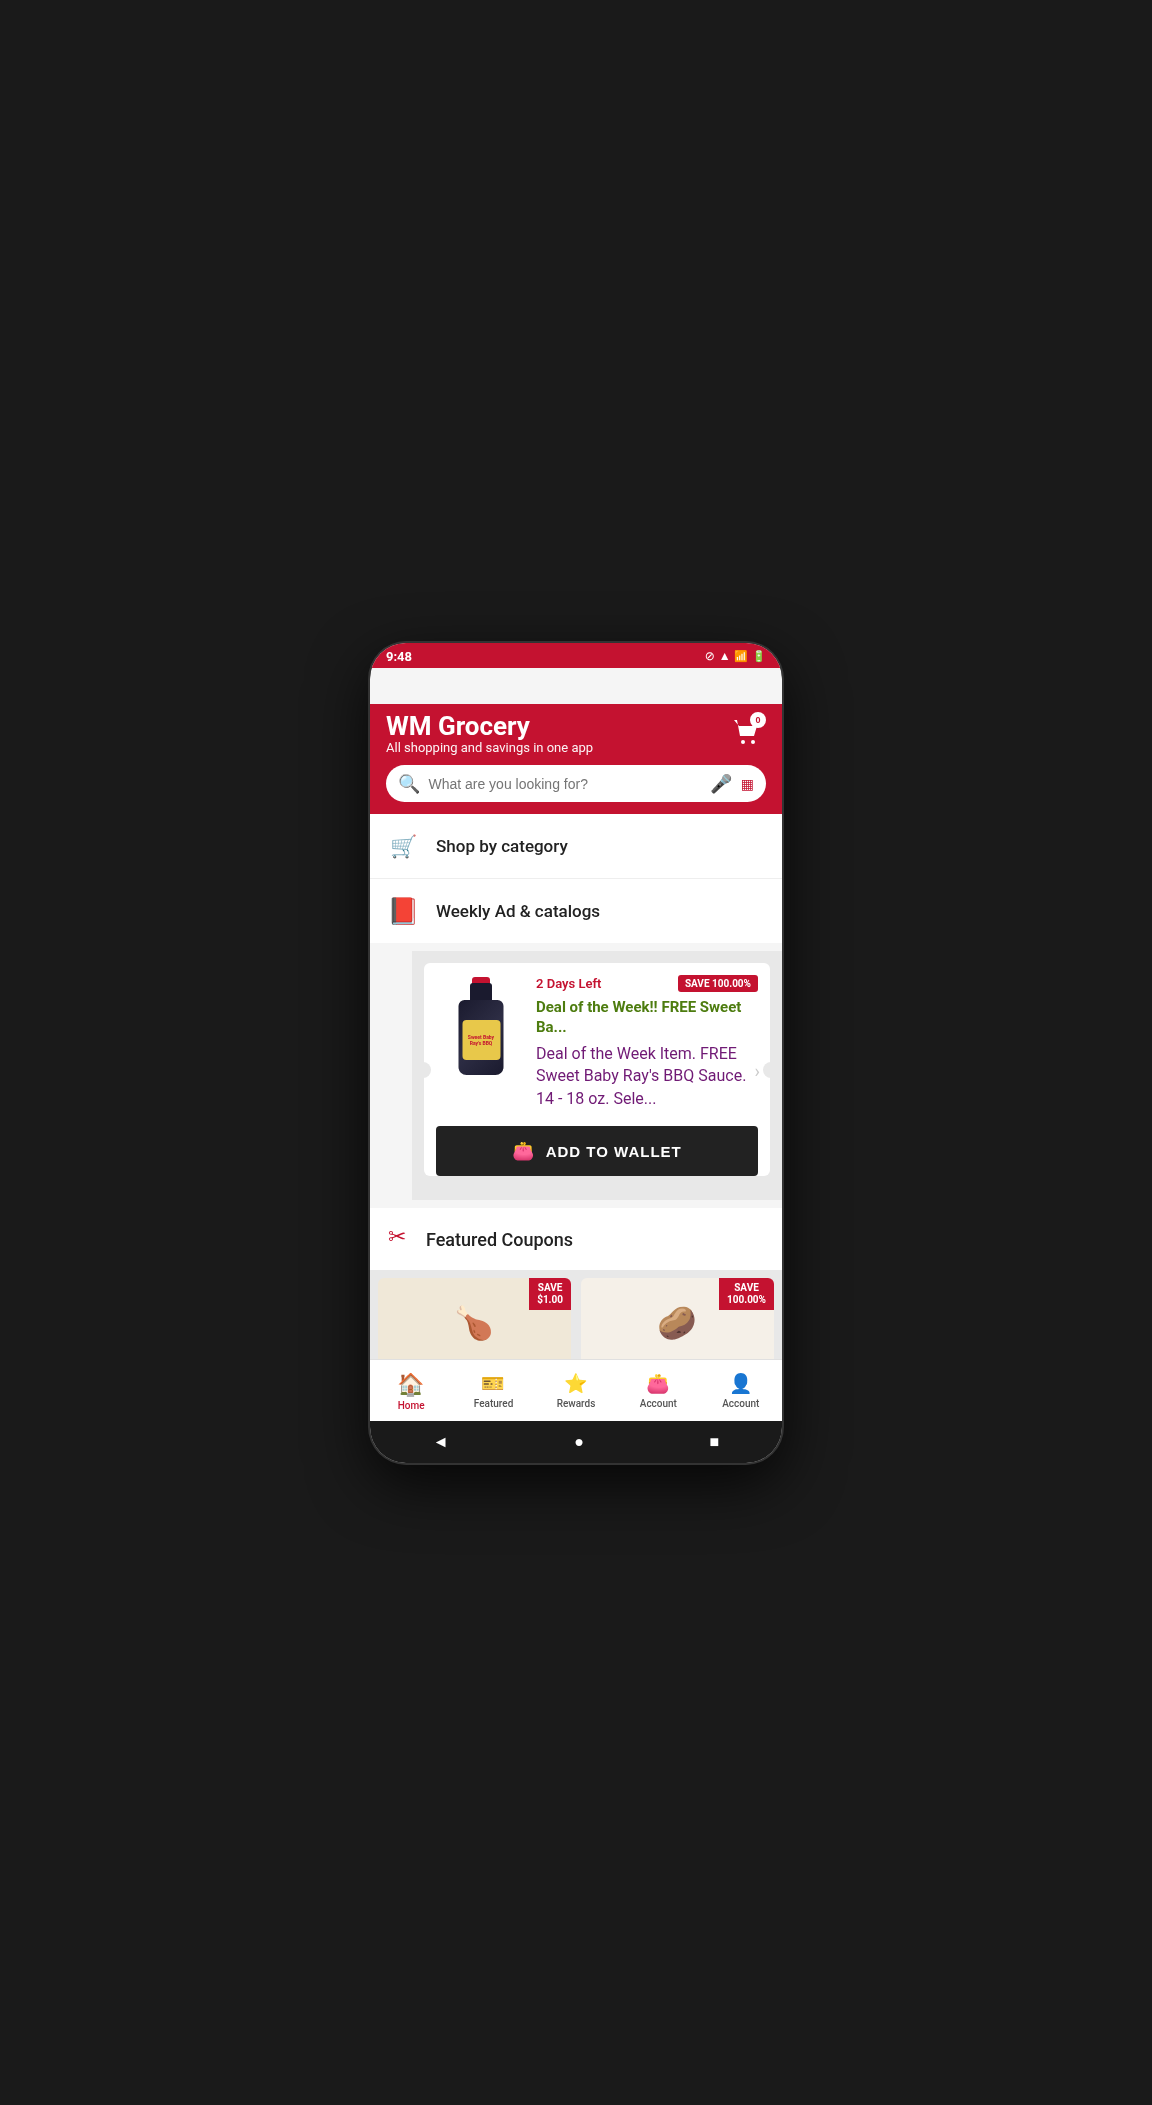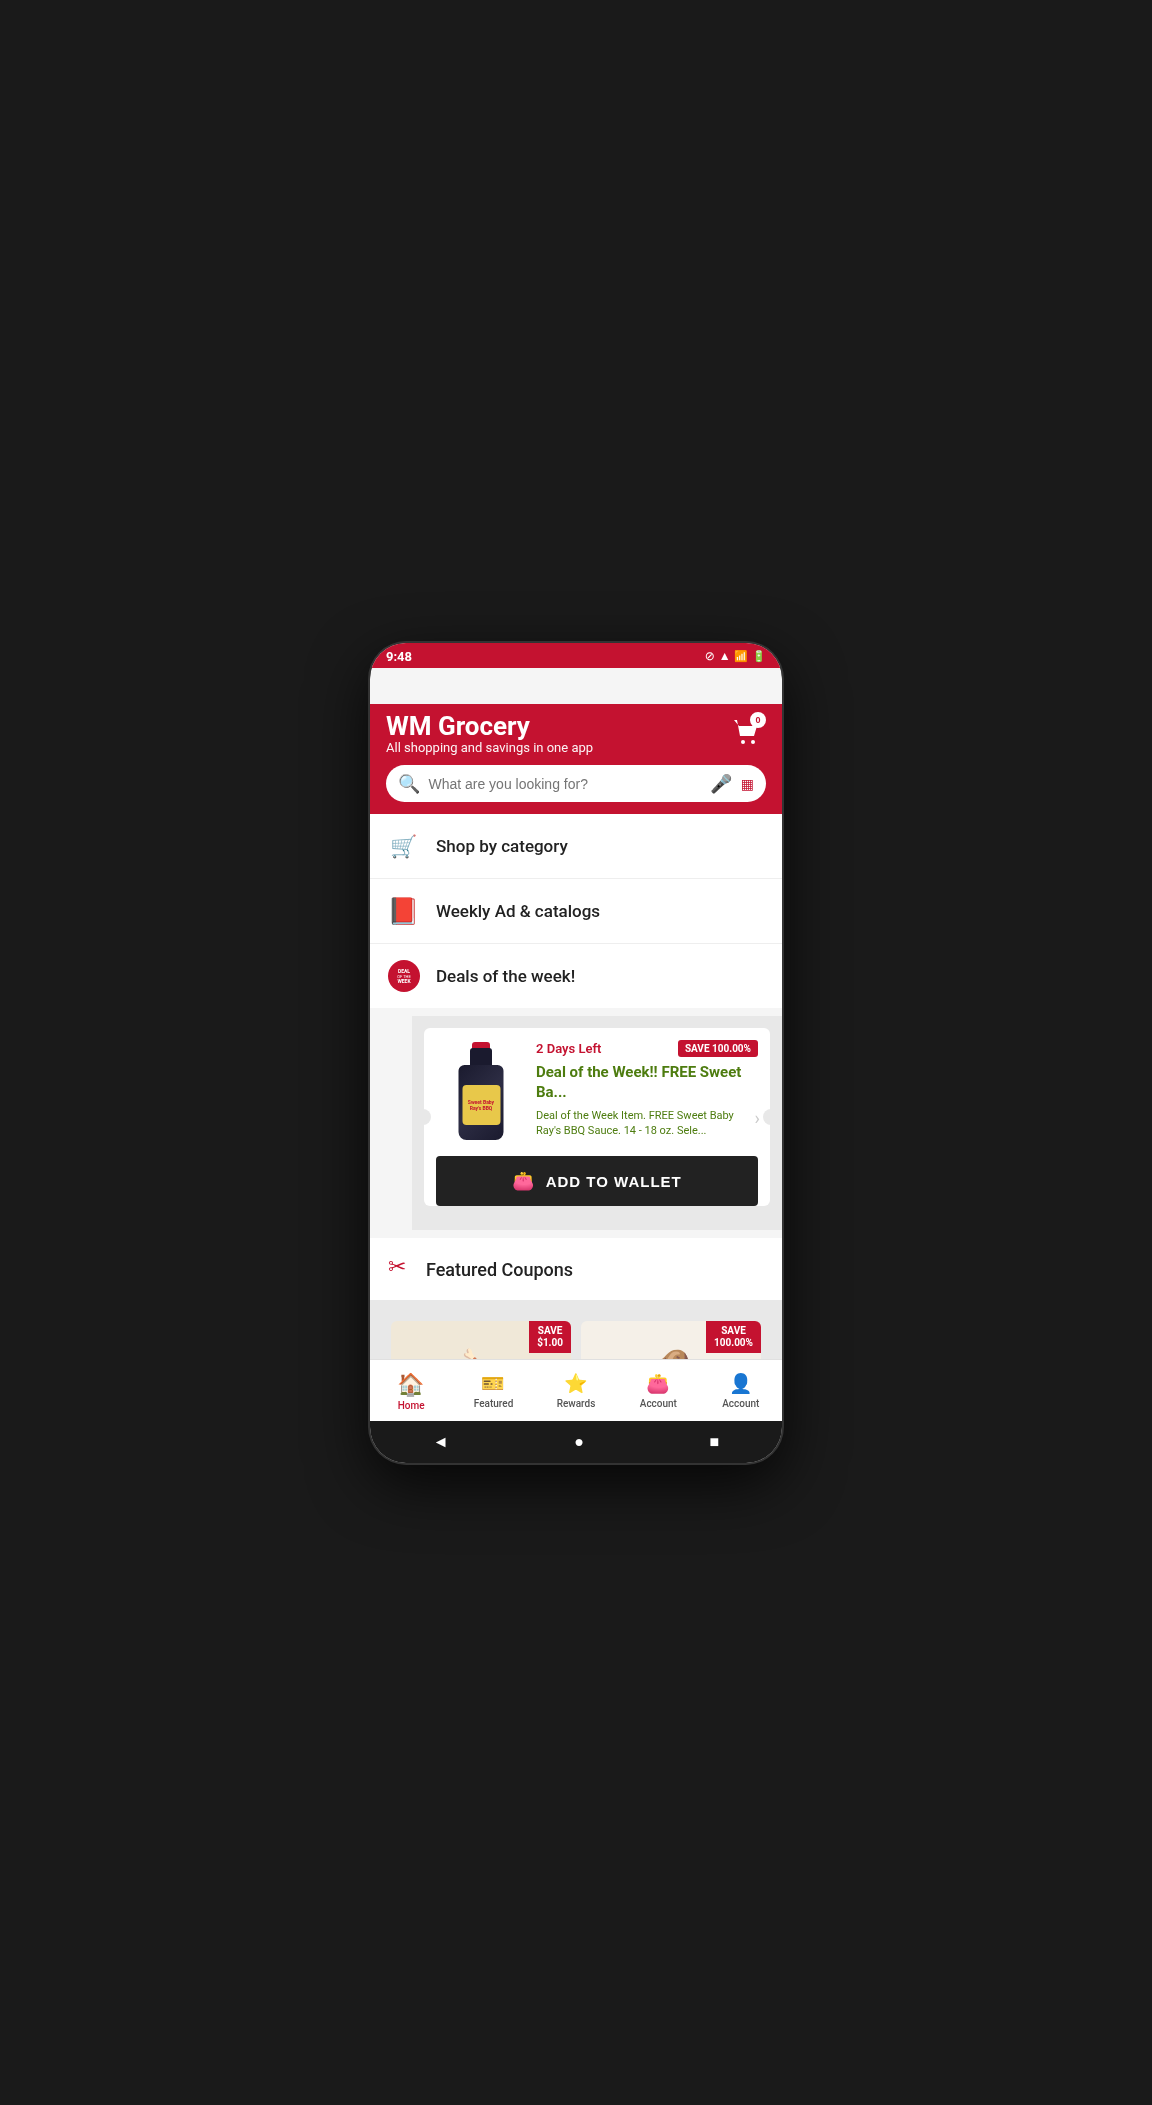--- a/index.html
+++ b/index.html
@@ -240,22 +240,22 @@
 
     .deal-title {
       font-size: 15px;
       font-weight: 700;
       color: #4d7c0f;
       margin-bottom: 6px;
       line-height: 1.3;
     }
 
     .deal-desc {
-      font-size: 11px;
-      color: #4d7c0f;
+      font-size: 16px;
+      color: #701a75;
       line-height: 1.4;
     }
 
     .deal-card-arrow {
       position: absolute;
       right: 10px;
       top: 50%;
       transform: translateY(-50%);
       color: #ccc;
       font-size: 18px;
@@ -302,21 +302,21 @@
       font-size: 18px;
       font-weight: 500;
       color: #222;
     }
 
     
     .coupons-row {
       display: flex;
       gap: 0;
       background: #e8e8e8;
-      padding: 21px;
+      padding: 8px;
       gap: 10px;
       overflow: hidden;
     }
 
     .coupon-card {
       flex: 1;
       background: white;
       border-radius: 6px;
       overflow: hidden;
       min-height: 90px;
@@ -549,31 +549,20 @@
         <div class="menu-item">
           <div class="menu-item-icon">🛒</div>
           <span class="menu-item-label">Shop by category</span>
         </div>
 
         <div class="menu-item">
           <div class="menu-item-icon" style="color:#c41230;font-size:26px;">📕</div>
           <span class="menu-item-label">Weekly Ad &amp; catalogs</span>
         </div>
 
-        <div class="menu-item" style="border-bottom:none;">
-          <div class="menu-item-icon">
-            <svg width="36" height="36" viewBox="0 0 36 36">
-              <circle cx="18" cy="18" r="16" fill="#c41230"></circle>
-              <text x="18" y="15" text-anchor="middle" fill="white" font-size="5" font-weight="bold">DEAL</text>
-              <text x="18" y="20" text-anchor="middle" fill="white" font-size="4">OF THE</text>
-              <text x="18" y="25" text-anchor="middle" fill="white" font-size="5" font-weight="bold">WEEK</text>
-            </svg>
-          </div>
-          <span class="menu-item-label">Deals of the week!</span>
-        </div>
       </div>
 
       <div class="deal-section">
         <div class="deal-card-wrapper">
           <div class="jagged-left"></div>
           <div class="jagged-right"></div>
 
           <div class="deal-card-top">
 
             <div class="deal-image-area">

